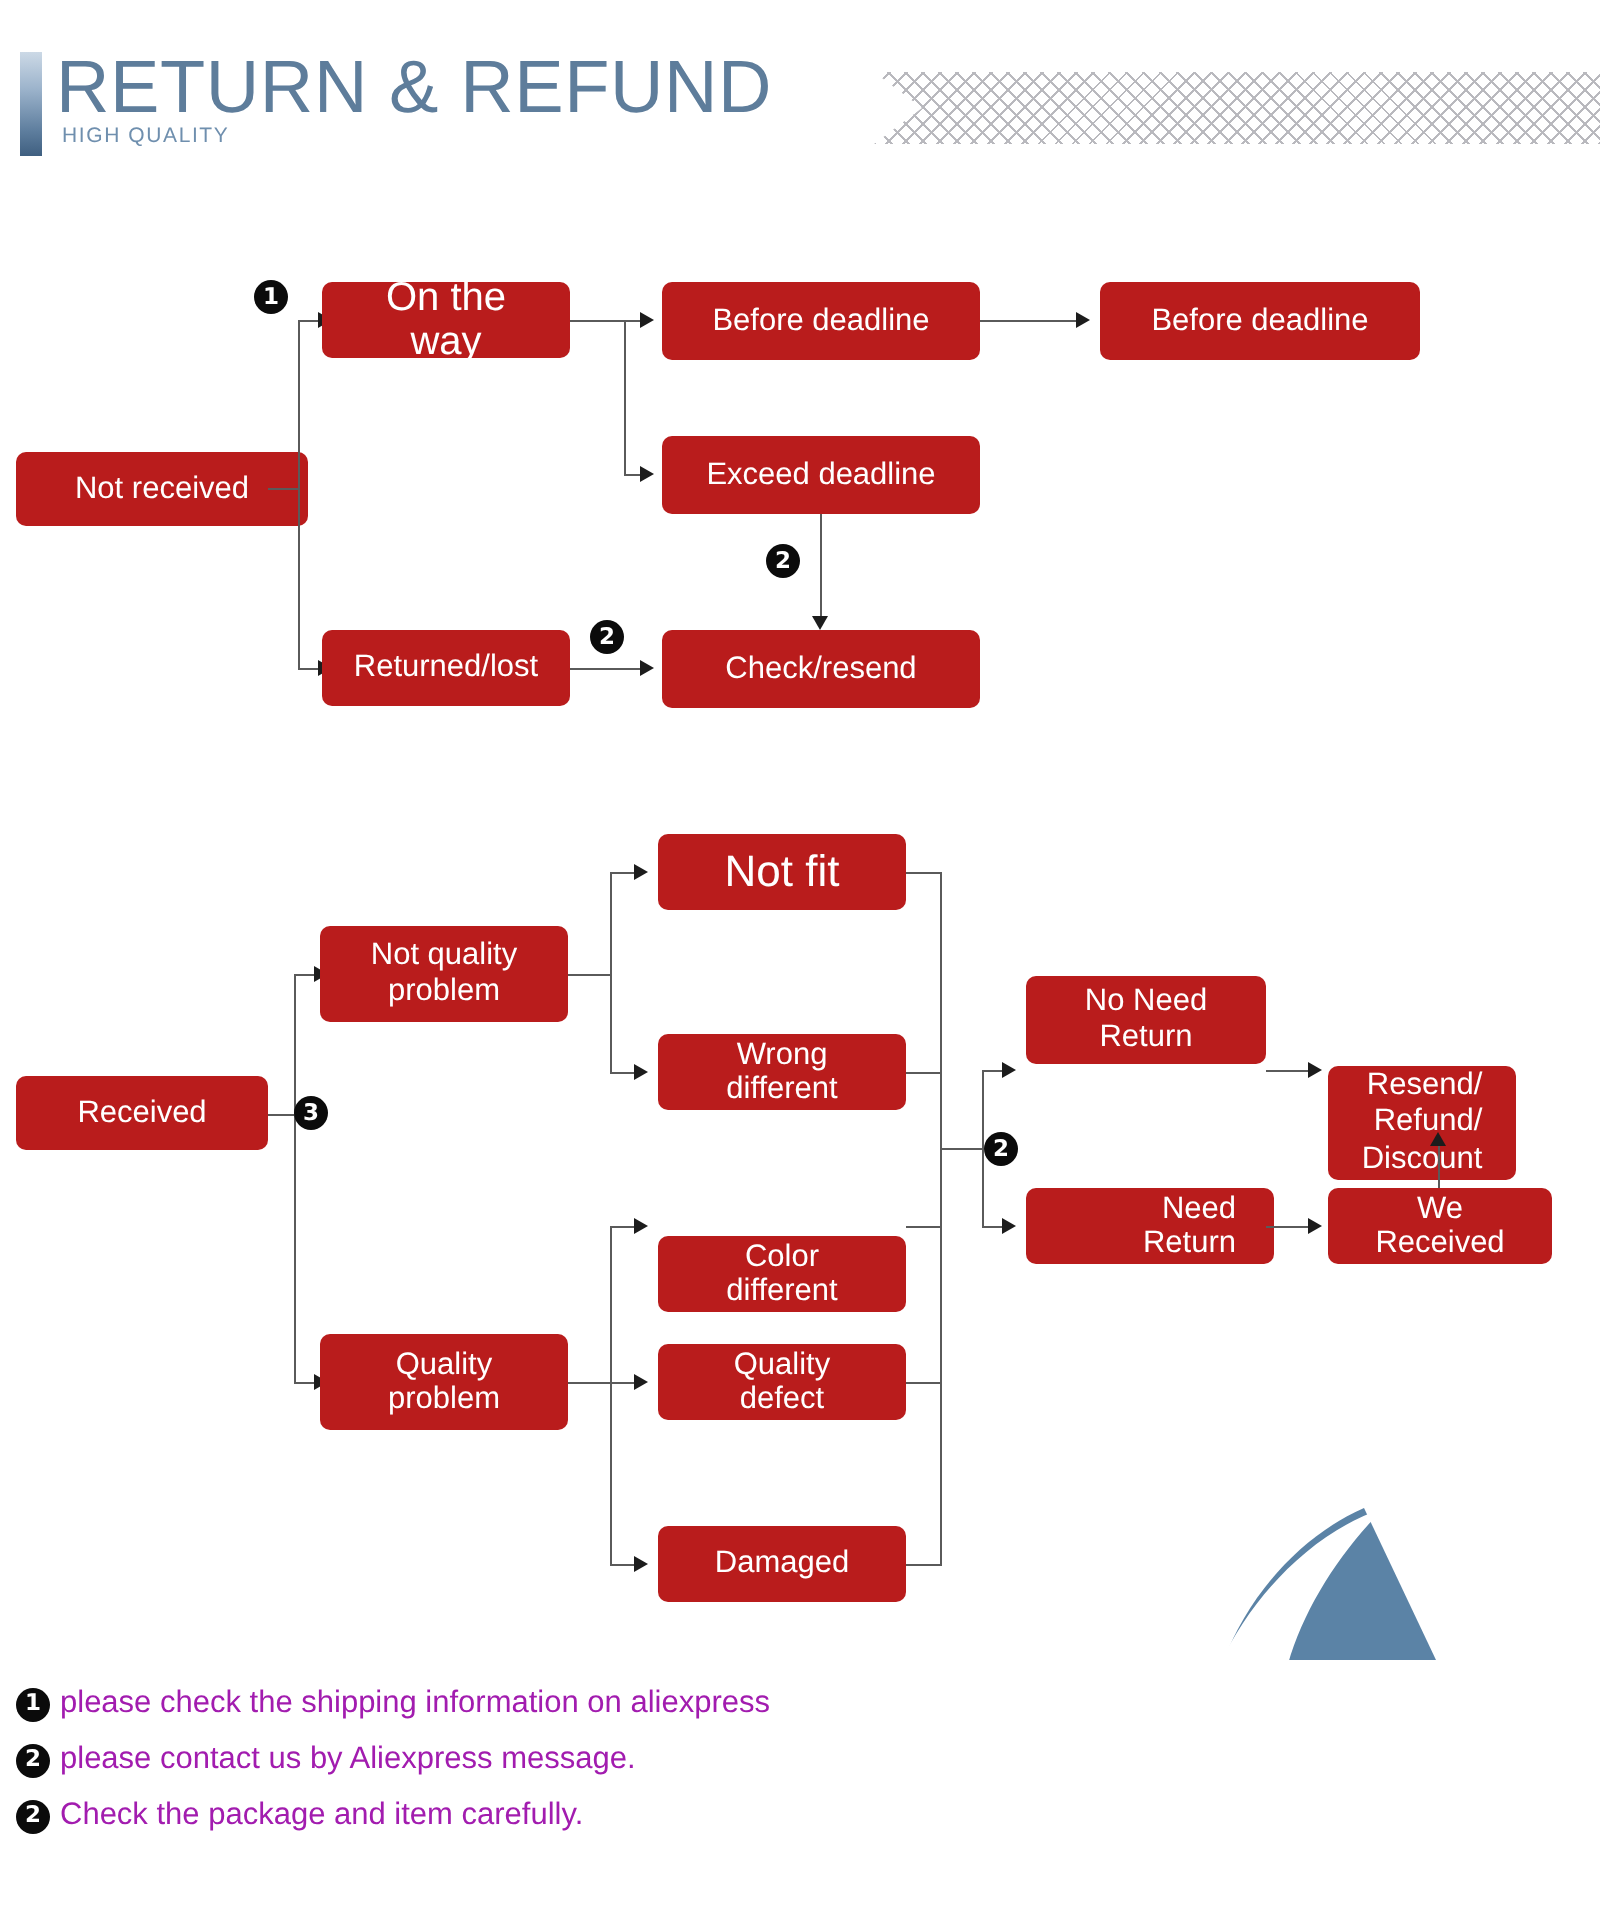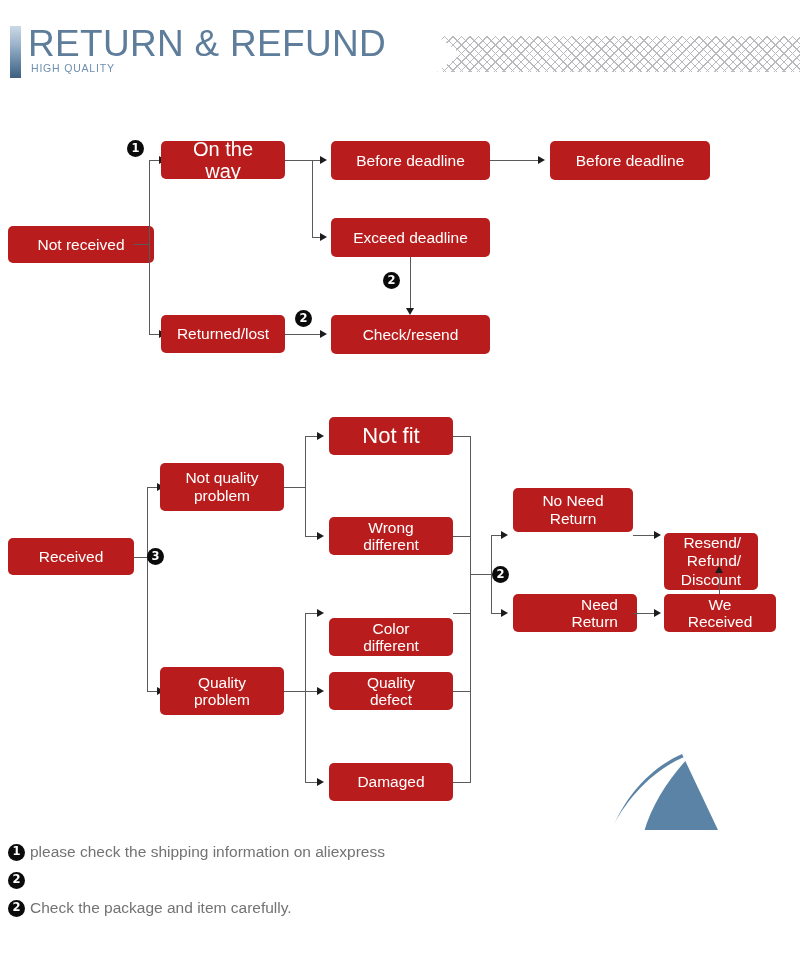--- a/index.html
+++ b/index.html
@@ -75,21 +75,21 @@
 
   
   #notes{position:absolute;left:8px;top:838px;width:470px;}
   .note-row{position:relative;height:28px;display:flex;align-items:center;}
   .note-badge{
     position:relative;width:17px;height:17px;border-radius:50%;flex:0 0 17px;
     background:#0b0b0b;color:#fff;font-size:11.5px;font-weight:700;
     display:flex;align-items:center;justify-content:center;line-height:1;
     font-family:"DejaVu Sans",sans-serif;margin-right:5px;
   }
-  .note-text{font-size:15.5px;color:#737373;white-space:nowrap;}
+  .note-text{font-size:15.5px;color:#a21caf;white-space:nowrap;}
 
   
   #bubble-wrap{position:absolute;left:520px;top:752px;width:270px;height:172px;}
   #bubble-body{
     position:absolute;left:12px;top:68px;width:238px;height:96px;
     background:#5b83a6;border-radius:9px;
     display:flex;align-items:center;justify-content:center;
   }
   #bubble-text{
     color:#ffffff;font-size:16px;line-height:1.35;text-align:center;
@@ -222,20 +222,21 @@
   <div class="arrow-u" style="left:714.8px;top:566px;"></div>
 </div>
 
 <div id="notes">
   <div class="note-row">
     <span class="note-badge">1</span>
     <span class="note-text">please check the shipping information on aliexpress</span>
   </div>
   <div class="note-row">
     <span class="note-badge">2</span>
+    <span class="note-text">please contact us by Aliexpress message.</span>
   </div>
   <div class="note-row">
     <span class="note-badge">2</span>
     <span class="note-text">Check the package and item carefully.</span>
   </div>
 </div>
 
 <div id="bubble-wrap">
   <svg id="bubble-tail" viewBox="0 0 130 80">
     <path d="M92 0 C 60 14, 34 44, 22 76 L 128 76 Z" fill="#5b83a6" transform="translate(-10,0)"></path>

